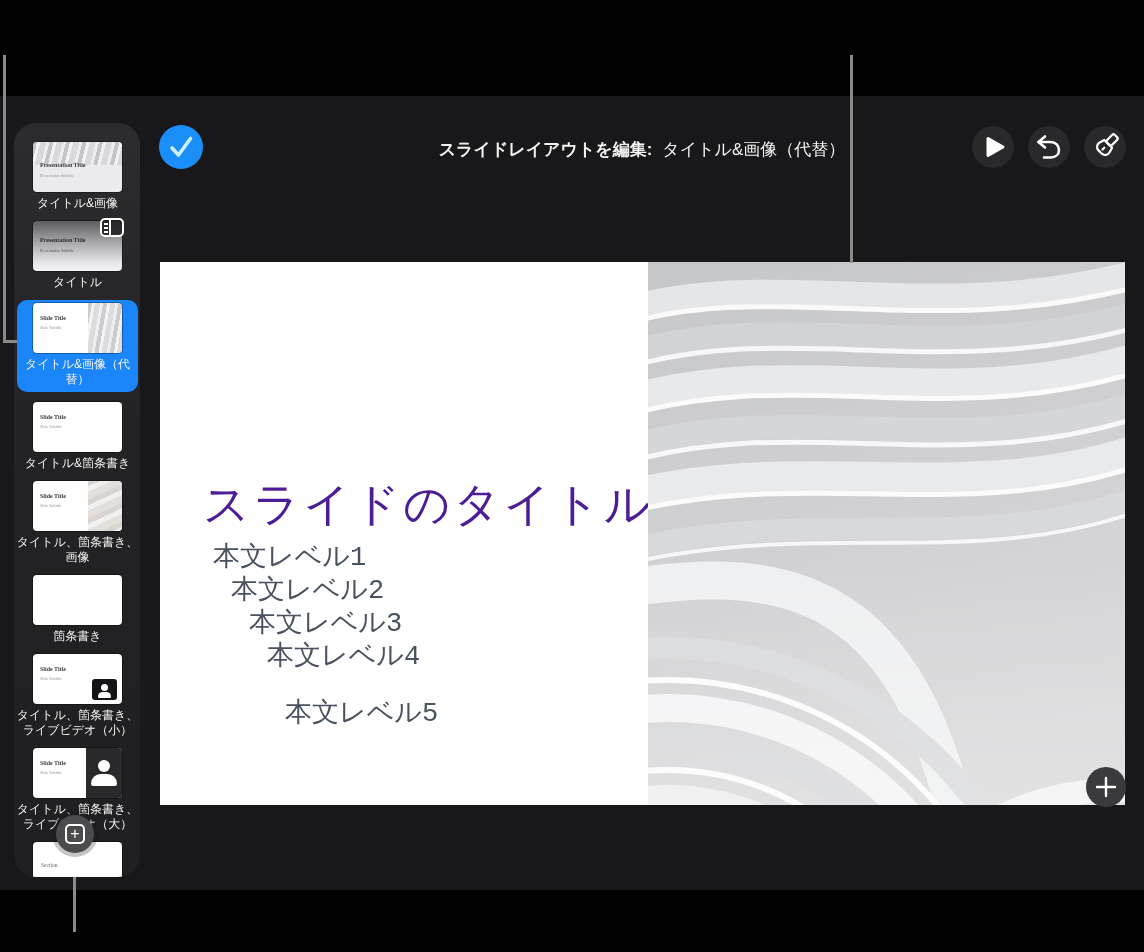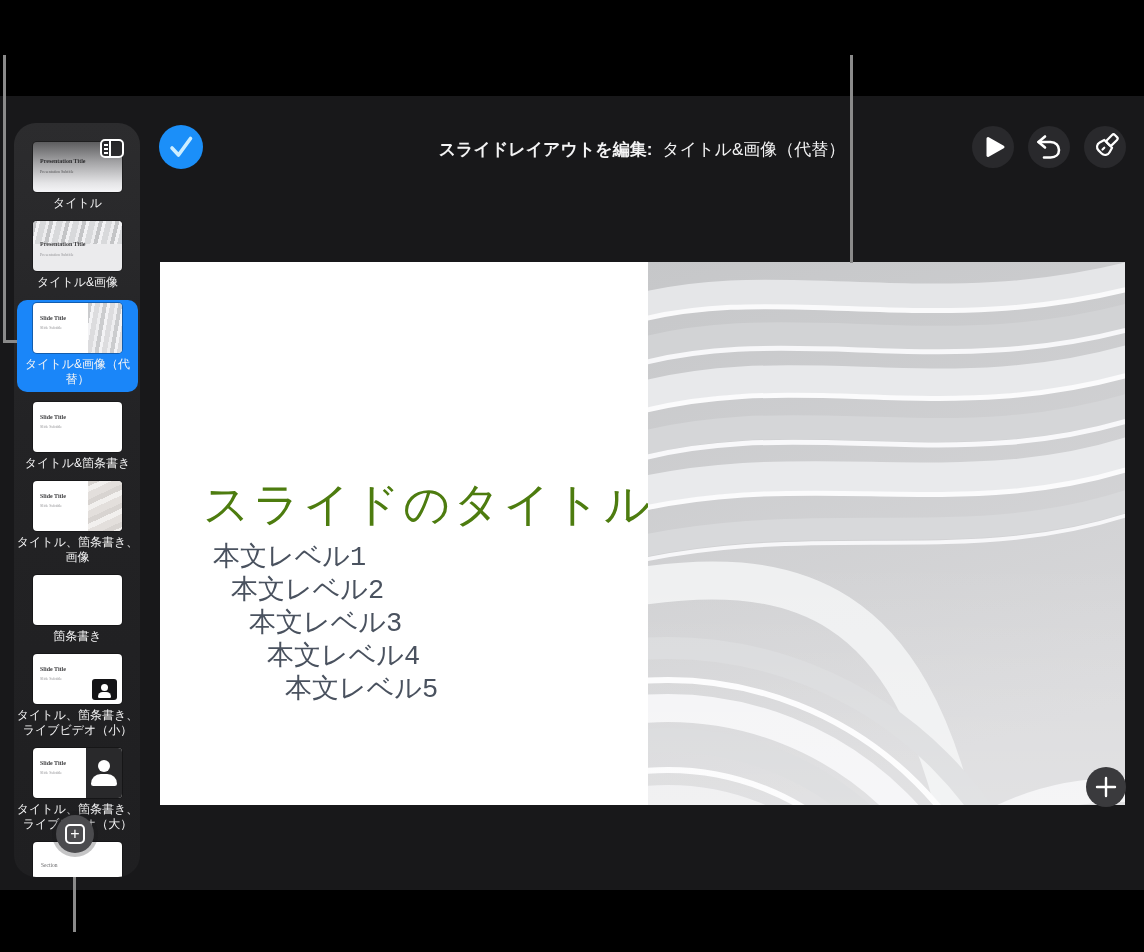--- a/index.html
+++ b/index.html
@@ -127,21 +127,21 @@
 
   
   .slide {
     position:absolute; left:160px; top:262px; width:965px; height:543px;
     background:#fff; z-index:6;
   }
   .slide-image { position:absolute; right:0; top:0; width:477px; height:543px; overflow:hidden; }
   .slide-image svg { display:block; width:100%; height:100%; }
   .slide-title {
     position:absolute; left:43px; top:212px; font-size:46px; letter-spacing:3px;
-    color:#4d7c0f; font-weight:500; white-space:nowrap;
+    color:#4c1d95; font-weight:500; white-space:nowrap;
   }
   .body-lines { position:absolute; left:53px; top:280px; }
   .body-line { font-size:27px; line-height:33px; color:#4a525f; white-space:nowrap;font-family:Liberation Mono, monospace; }
   .slide-add {
     position:absolute; left:926px; top:505px; width:40px; height:40px; border-radius:50%;
     background:#3a3a3d; border:none; cursor:pointer; color:#fff;
     display:flex; align-items:center; justify-content:center; z-index:7;
   }
 </style>
 </head>
@@ -184,38 +184,38 @@
           <rect x="17.5" y="5.5" width="7" height="11" rx="2"></rect>
           <path d="M15.5 16.5 h11 l1.5 5 c1 3.2 -1.4 6.5 -4.8 6.5 h-4.4 c-3.4 0 -5.8 -3.3 -4.8 -6.5 z"></path>
           <path d="M21 22 v2.5"></path>
         </g>
       </svg>
     </button>
   </div>
 
   <aside class="sidebar" id="sidebar-items">
       <div class="side-item">
+        <div class="thumb t-title-image">
+          <div class="waveband"></div>
+          <div class="mini-t">Presentation Title</div>
+          <div class="mini-s">Presentation Subtitle</div>
+        </div>
+        <div class="side-label">タイトル&amp;画像</div>
+      </div>
+      <div class="side-item">
         <div class="thumb t-title">
           <div class="mini-t">Presentation Title</div>
           <div class="mini-s">Presentation Subtitle</div>
         </div>
         <div class="sb-toggle">
           <i></i>
           <i></i>
           <i></i>
         </div>
         <div class="side-label">タイトル</div>
-      </div>
-      <div class="side-item">
-        <div class="thumb t-title-image">
-          <div class="waveband"></div>
-          <div class="mini-t">Presentation Title</div>
-          <div class="mini-s">Presentation Subtitle</div>
-        </div>
-        <div class="side-label">タイトル&amp;画像</div>
       </div>
       <div class="side-item selected">
         <div class="thumb t-title-image-alt">
           <div class="half-img"></div>
           <div class="mini-t">Slide Title</div>
           <div class="mini-s">Slide Subtitle</div>
         </div>
         <div class="side-label">タイトル&amp;画像（代替）</div>
       </div>
       <div class="side-item">
@@ -268,21 +268,21 @@
     <span class="add-layout-glyph">+</span>
   </button>
 
   <div class="slide">
     <div class="slide-title">スライドのタイトル</div>
     <div class="body-lines" id="body-lines">
         <div class="body-line" style="padding-left: 0px;">本文レベル1</div>
         <div class="body-line" style="padding-left: 18px;">本文レベル2</div>
         <div class="body-line" style="padding-left: 36px;">本文レベル3</div>
         <div class="body-line" style="padding-left: 54px;">本文レベル4</div>
-        <div class="body-line" style="padding-left: 72px;">本文レベル5</div>
+        <div class="body-line" style="padding-left: 72px; margin-top: 24px;">本文レベル5</div>
       </div>
 
     <div class="slide-image">
       <svg viewBox="0 0 477 543" preserveAspectRatio="none">
         <defs>
           <linearGradient id="wbg" x1="0" y1="0" x2="0.25" y2="1">
             <stop offset="0" stop-color="#c6c7c9"></stop>
             <stop offset="1" stop-color="#d9d9db"></stop>
           </linearGradient>
           <linearGradient id="fade" x1="0" y1="0" x2="0" y2="1">

